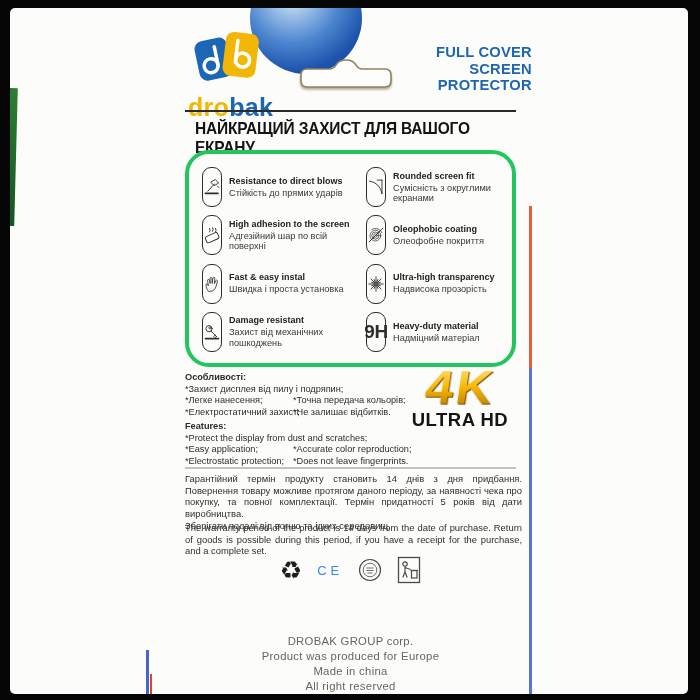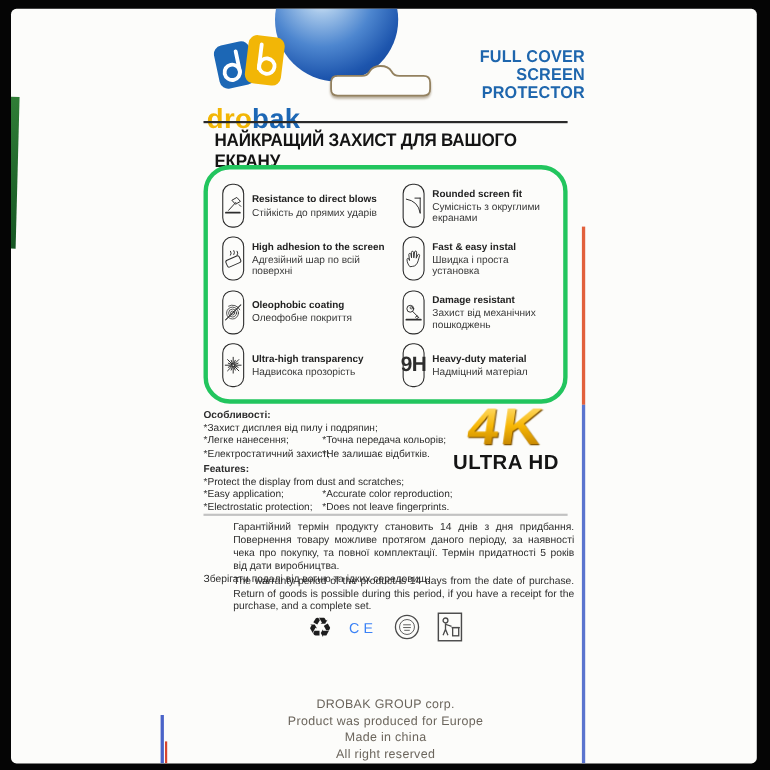--- a/index.html
+++ b/index.html
@@ -53,21 +53,21 @@
   
   .badge4k{position:absolute;left:386px;top:358px;width:128px;text-align:center;}
   .fourk{font-size:47px;font-weight:700;line-height:44px;letter-spacing:2px;
          transform:skewX(-8deg) scaleX(1.08);display:inline-block;
          background:linear-gradient(180deg,#ffe07a 0%,#f7b705 48%,#b87900 100%);
          -webkit-background-clip:text;background-clip:text;color:transparent;
          -webkit-text-fill-color:transparent;filter:drop-shadow(1px 1px 0 #7a4e00);}
   .ultrahd{font-size:18.5px;font-weight:700;color:#151515;letter-spacing:.5px;margin-top:-1px;text-align:center;}
   
   .warr{position:absolute;left:175px;width:337px;font-size:9.4px;color:#2e2e2e;line-height:11.7px;}
-  .warr .p1{text-align:justify;margin-left:27px;}
+  .warr .p1{text-align:justify;}
   .warr-ua{top:465px;}
   .warr-en{top:514px;}
   
   .certs{position:absolute;left:175px;top:545px;width:331px;height:34px;display:flex;
          justify-content:center;align-items:center;gap:15px;color:#1d1d1d;}
   .recycle{font-family:"DejaVu Sans",sans-serif;font-size:25px;line-height:25px;}
   .cemark{font-size:13px;letter-spacing:4px;font-weight:400;color:#3b82f6;}
   .certs svg{stroke:#4a4a4a;fill:none;stroke-width:1.2;}
   
   .footer{position:absolute;left:175px;top:626px;width:331px;text-align:center;
@@ -158,59 +158,42 @@
         </div>
         <div class="ntxt">
             <div class="ften">High adhesion to the screen</div>
           <div class="ftua">Адгезійний шар по всій поверхні</div>
           </div>
       </div>
 
       <div class="feat">
         <div class="ficon">
           <svg width="30" height="30" viewBox="0 0 30 30">
-            <path d="M9,27 C6.5,24 5,20 5,16.5 C5,14.5 7.3,14 8,16 L8.8,18 L7.7,9 C7.5,7 10.5,6.6 10.9,8.6 L11.9,14 L11.7,5.6 C11.7,3.6 14.7,3.6 14.9,5.6 L15.3,14 L16.5,5 C16.8,3 19.7,3.4 19.6,5.4 L19,14.5 L21.3,9.5 C22.1,7.7 24.7,8.7 24.1,10.7 L21.9,18.5 C20.5,23.5 17.6,27 13.6,27 Z" stroke-width="1.4"></path>
-          </svg>
-        </div>
-        <div class="ntxt">
-            <div class="ften">Fast &amp; easy instal</div>
-          <div class="ftua">Швидка і проста установка</div>
-          </div>
-      </div>
-
-      <div class="feat">
-        <div class="ficon">
-          <svg width="30" height="30" viewBox="0 0 30 30">
             <circle cx="14" cy="16" r="3" stroke-width="1.2"></circle>
             <circle cx="14" cy="16" r="6" stroke-width="1.2"></circle>
             <circle cx="14" cy="16" r="9" stroke-width="1.2"></circle>
             <path d="M25,11 A12,12 0 0 0 8,5.5" stroke-width="1.2"></path>
             <path d="M3.5,26.5 L26.5,3.5" stroke-width="1.6"></path>
           </svg>
         </div>
         <div class="ntxt">
             <div class="ften">Oleophobic coating</div>
           <div class="ftua">Олеофобне покриття</div>
           </div>
       </div>
 
       <div class="feat">
         <div class="ficon">
           <svg width="30" height="30" viewBox="0 0 30 30">
-            <circle cx="10" cy="9.5" r="5.2"></circle>
-            <circle cx="11.5" cy="8" r="1.8" stroke-width="1.2"></circle>
-            <path d="M13.5,13.5 L22.5,22.5"></path>
-            <path d="M22.5,22.5 l-3,2.2"></path>
-            <path d="M20.3,20.3 l-2.5,2"></path>
-            <path d="M4,26 h22" stroke-width="2.6"></path>
-          </svg>
-        </div>
-        <div class="ntxt">
-            <div class="ften">Damage resistant</div>
-          <div class="ftua">Захист від механічних пошкоджень</div>
+            <path d="M9,27 C6.5,24 5,20 5,16.5 C5,14.5 7.3,14 8,16 L8.8,18 L7.7,9 C7.5,7 10.5,6.6 10.9,8.6 L11.9,14 L11.7,5.6 C11.7,3.6 14.7,3.6 14.9,5.6 L15.3,14 L16.5,5 C16.8,3 19.7,3.4 19.6,5.4 L19,14.5 L21.3,9.5 C22.1,7.7 24.7,8.7 24.1,10.7 L21.9,18.5 C20.5,23.5 17.6,27 13.6,27 Z" stroke-width="1.4"></path>
+          </svg>
+        </div>
+        <div class="ntxt">
+            <div class="ften">Fast &amp; easy instal</div>
+          <div class="ftua">Швидка і проста установка</div>
           </div>
       </div>
 
       <div class="feat">
         <div class="ficon">
           <svg width="30" height="30" viewBox="0 0 30 30" stroke-width="1.2">
             <line x1="17" y1="15" x2="27" y2="15"></line>
               <line x1="16.4" y1="16.4" x2="23.5" y2="23.5"></line>
             <line x1="15" y1="17" x2="15" y2="27"></line>
               <line x1="13.6" y1="16.4" x2="6.5" y2="23.5"></line>
@@ -229,20 +212,37 @@
           </svg>
         </div>
         <div class="ntxt">
             <div class="ften">Ultra-high transparency</div>
           <div class="ftua">Надвисока прозорість</div>
           </div>
       </div>
 
       <div class="feat">
         <div class="ficon">
+          <svg width="30" height="30" viewBox="0 0 30 30">
+            <circle cx="10" cy="9.5" r="5.2"></circle>
+            <circle cx="11.5" cy="8" r="1.8" stroke-width="1.2"></circle>
+            <path d="M13.5,13.5 L22.5,22.5"></path>
+            <path d="M22.5,22.5 l-3,2.2"></path>
+            <path d="M20.3,20.3 l-2.5,2"></path>
+            <path d="M4,26 h22" stroke-width="2.6"></path>
+          </svg>
+        </div>
+        <div class="ntxt">
+            <div class="ften">Damage resistant</div>
+          <div class="ftua">Захист від механічних пошкоджень</div>
+          </div>
+      </div>
+
+      <div class="feat">
+        <div class="ficon">
           <span class="nineh">9H</span>
         </div>
         <div class="ntxt">
             <div class="ften">Heavy-duty material</div>
           <div class="ftua">Надміцний матеріал</div>
           </div>
       </div>
     </div>
 
     <div class="blist ua-feat">

